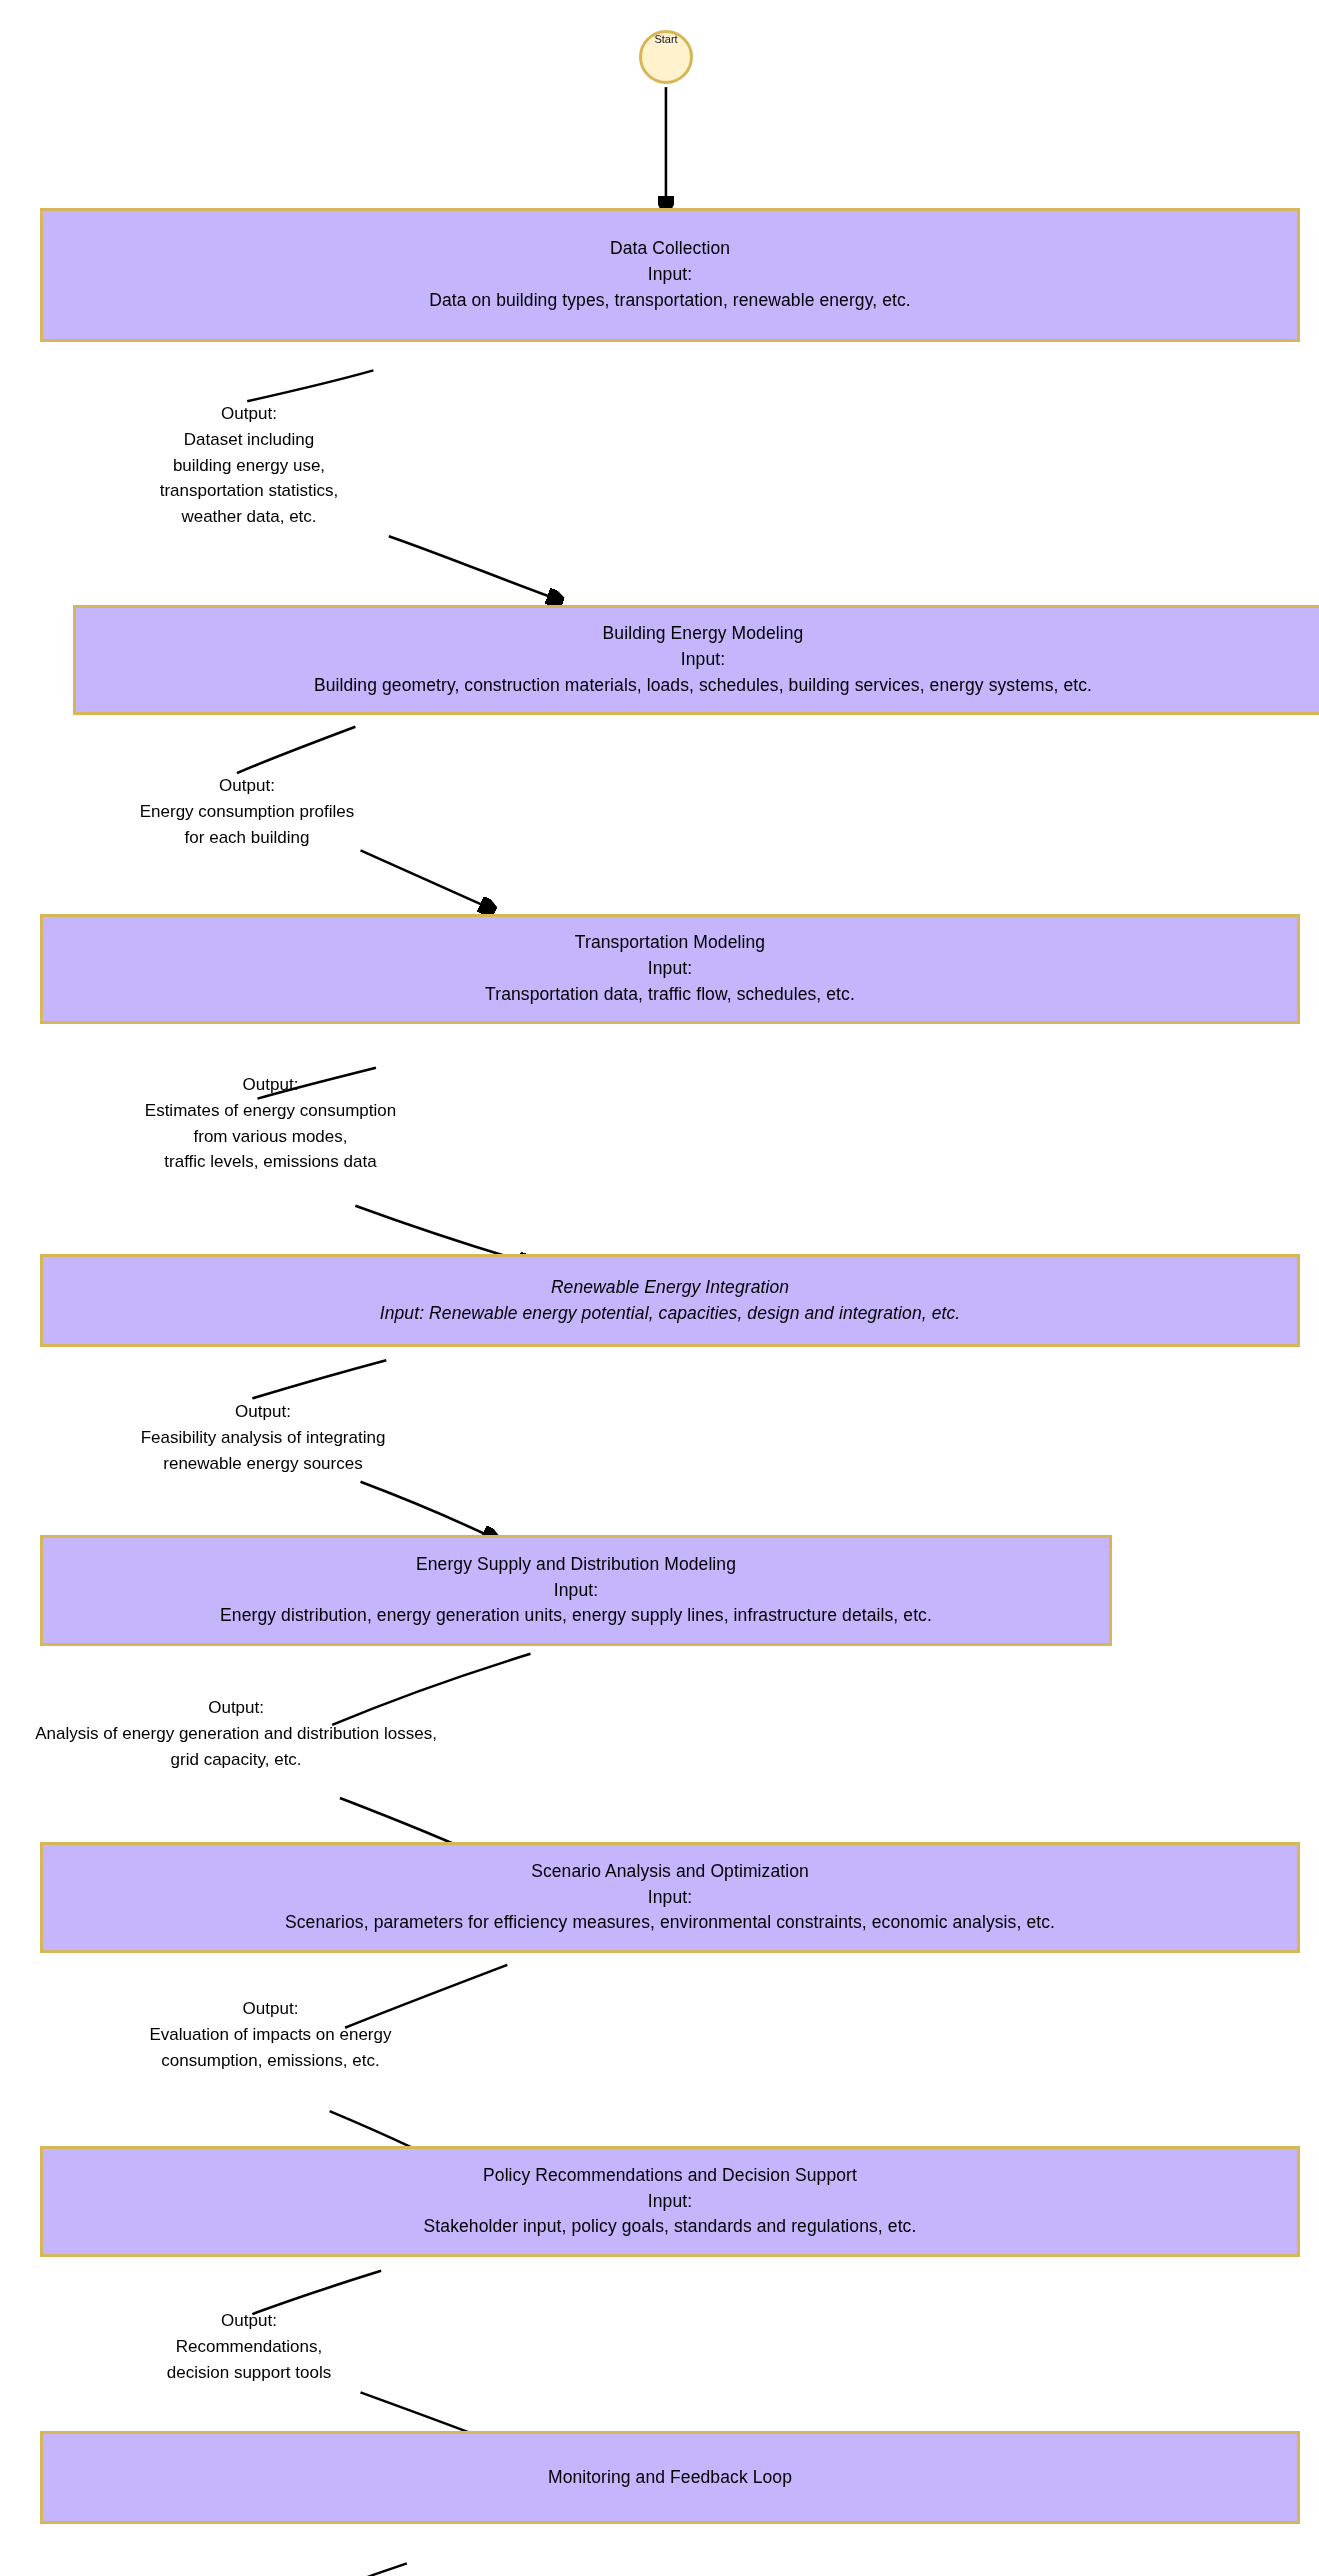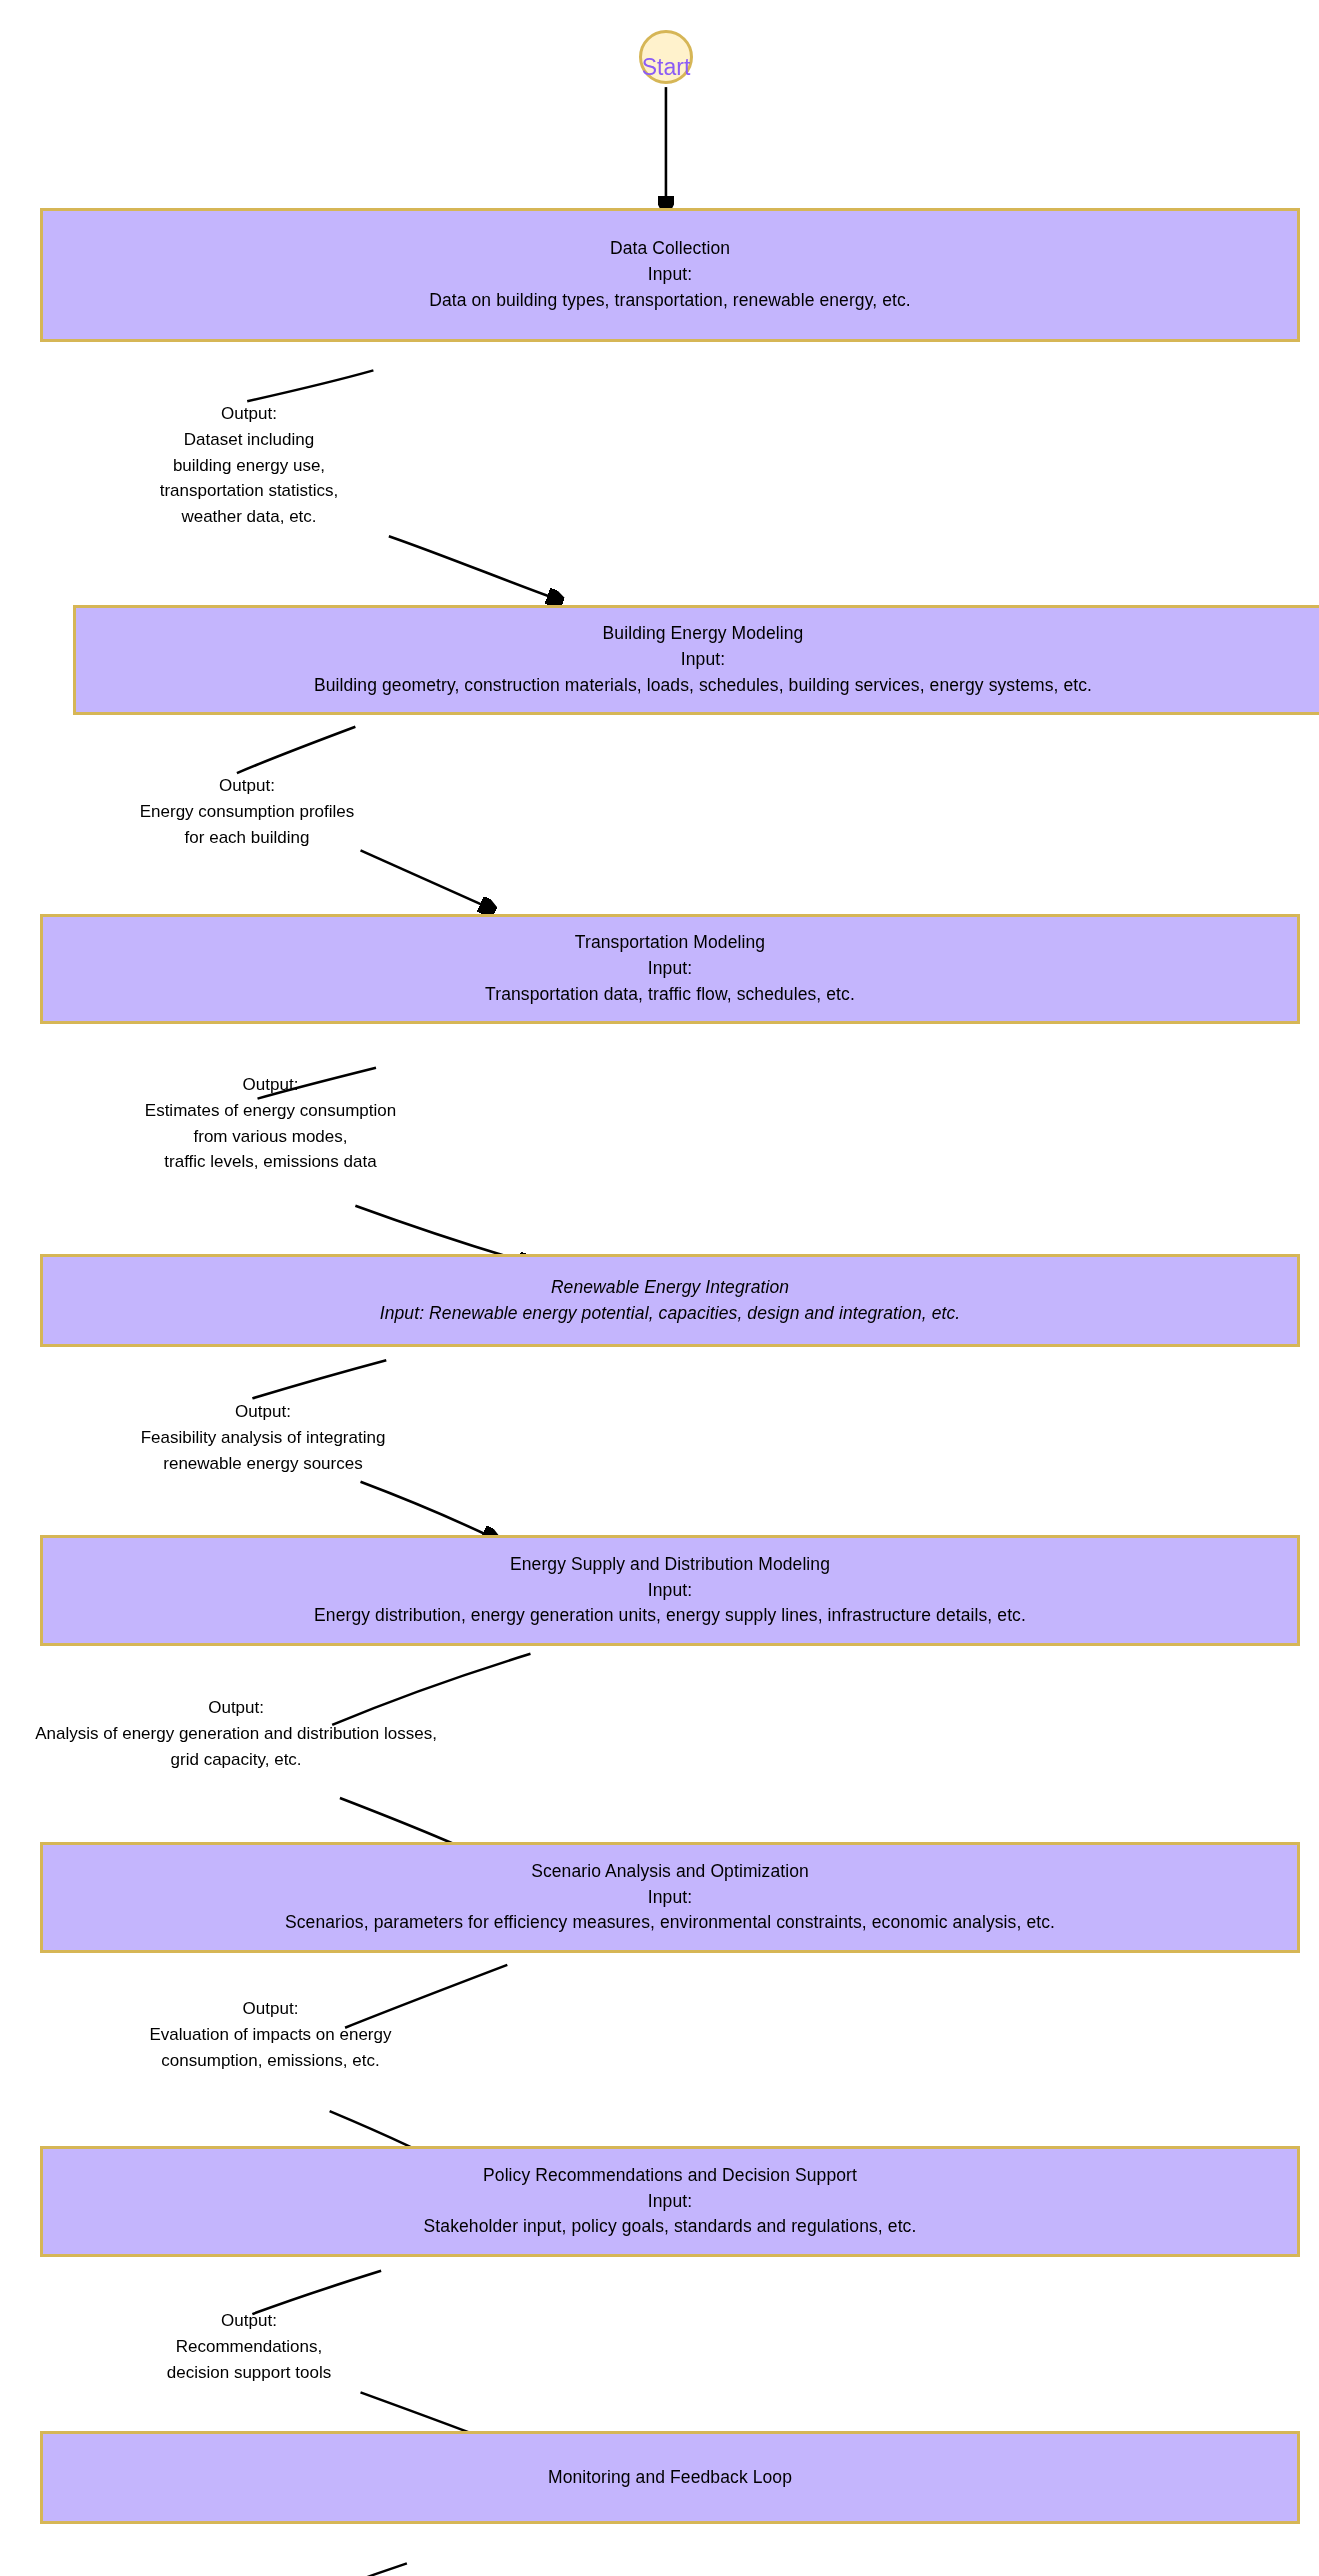--- a/index.html
+++ b/index.html
@@ -50,25 +50,25 @@
   }
   .proc-node .line { display: block; white-space: nowrap; }
 
   .terminal-node {
     position: absolute;
     box-sizing: border-box;
     background: #fff2cc;
     border: 3.1px solid #d6b656;
     border-radius: 50%;
     display: flex;
-    align-items: flex-end;
+    align-items: flex-start;
     justify-content: center;
     text-align: center;
-    color: #8b5cf6;
-    font-size: 23px;
+    color: #0f172a;
+    font-size: 11px;
   }
 
   
   .edge-label {
     position: absolute;
     box-sizing: border-box;
     color: #000000;
     font-size: 17px;
     line-height: 1.52;
     text-align: center;
@@ -136,21 +136,21 @@
     <span class="line">Transportation Modeling</span>
     <span class="line">Input:</span>
     <span class="line">Transportation data, traffic flow, schedules, etc.</span>
   </div>
 
   <div class="proc-node" style="left:40px; top:1254px; width:1260px; height:93px;font-style:italic;">
     <span class="line">Renewable Energy Integration</span>
     <span class="line">Input: Renewable energy potential, capacities, design and integration, etc.</span>
   </div>
 
-  <div class="proc-node" style="left:40px; top:1535px; width:1260px; height:111px;">
+  <div class="proc-node" style="left:40px; top:1535px; width:1072px; height:111px;">
     <span class="line">Energy Supply and Distribution Modeling</span>
     <span class="line">Input:</span>
     <span class="line">Energy distribution, energy generation units, energy supply lines, infrastructure details, etc.</span>
   </div>
 
   <div class="proc-node" style="left:40px; top:1842px; width:1260px; height:111px;">
     <span class="line">Scenario Analysis and Optimization</span>
     <span class="line">Input:</span>
     <span class="line">Scenarios, parameters for efficiency measures, environmental constraints, economic analysis, etc.</span>
   </div>

